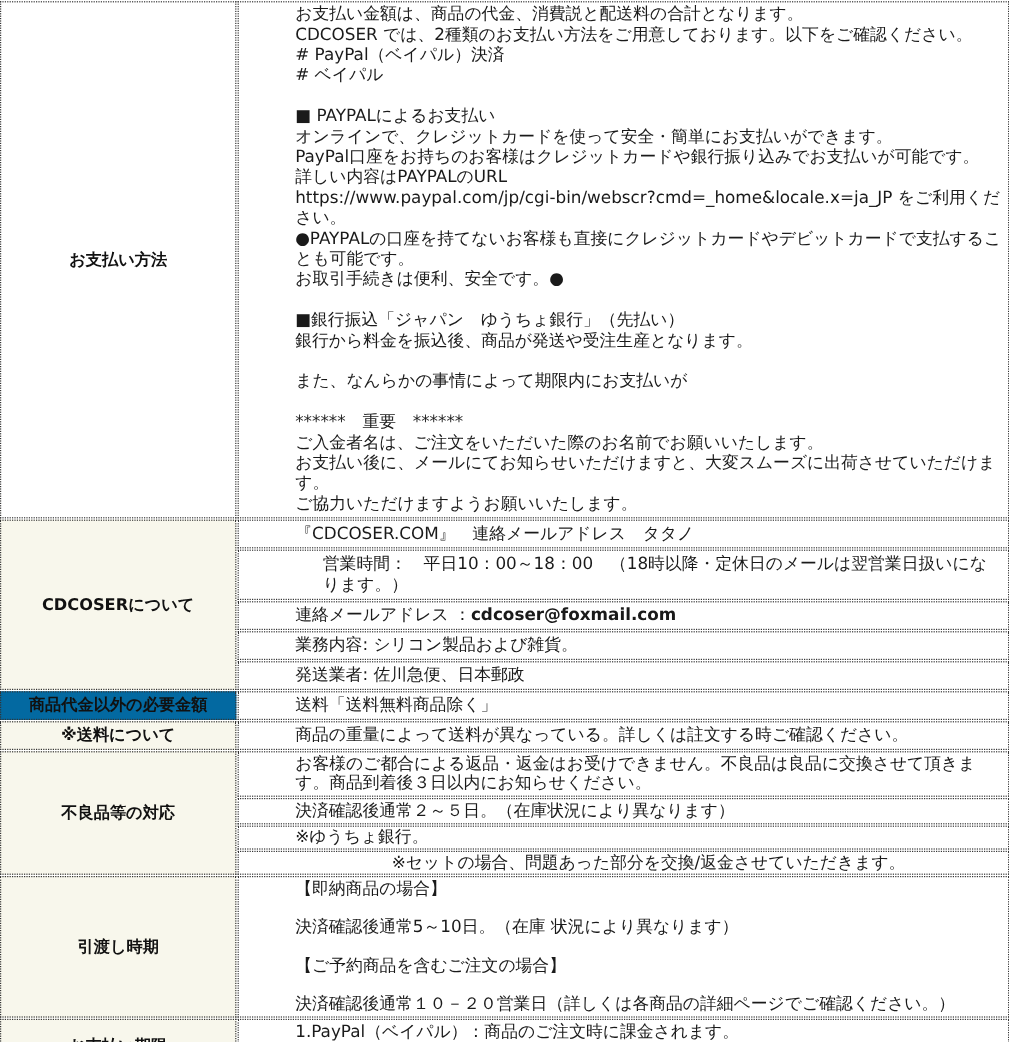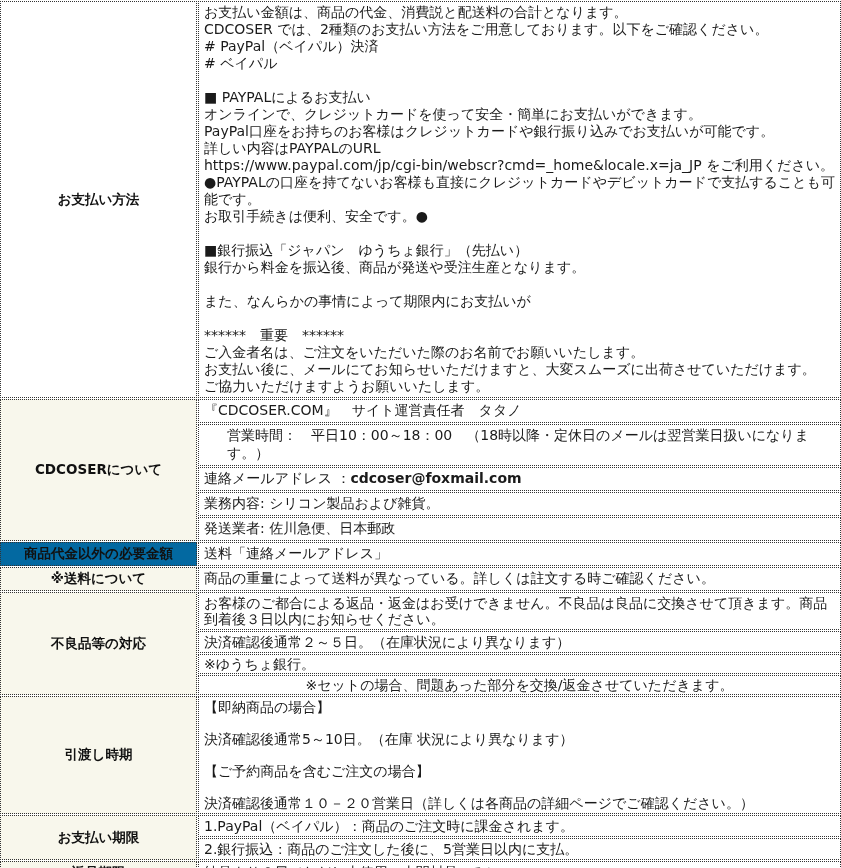--- a/index.html
+++ b/index.html
@@ -25,21 +25,21 @@
     box-sizing:border-box;
   }
   .vcell{flex:1;display:flex;flex-direction:column;gap:1px;min-width:0;}
   .sub{
     border:1px dotted #333;
     background:#ffffff;
     padding:2px 5px;
     display:flex;flex-direction:column;justify-content:center;
     box-sizing:border-box;
   }
-  .line{white-space:pre-wrap;word-break:break-all;}
+  .line{white-space:pre-wrap;word-break:break-all;margin-left:42px;}
 </style>
 </head>
 <body>
 
 <div class="page" style="color: rgb(26, 26, 26);">
   <div class="tbl" id="table-root">
       <div class="row">
         <div class="hcell" style="background: rgb(255, 255, 255);">お支払い方法</div>
         <div class="vcell">
           <div class="sub" style="line-height: 17px;">
@@ -65,41 +65,41 @@
             <div class="line">ご入金者名は、ご注文をいただいた際のお名前でお願いいたします。</div>
             <div class="line">お支払い後に、メールにてお知らせいただけますと、大変スムーズに出荷させていただけます。</div>
             <div class="line">ご協力いただけますようお願いいたします。</div>
           </div>
         </div>
       </div>
       <div class="row">
         <div class="hcell" style="background: rgb(248, 247, 236);">CDCOSERについて</div>
         <div class="vcell">
           <div class="sub" style="min-height: 20px;">
-            <div class="line">『CDCOSER.COM』　サイト運営責任者　タタノ</div>
+            <div class="line">『CDCOSER.COM』　連絡メールアドレス　タタノ</div>
           </div>
           <div class="sub" style="min-height: 20px; padding-left: 28px;">
             <div class="line">営業時間：　平日10：00～18：00　（18時以降・定休日のメールは翌営業日扱いになります。）</div>
           </div>
           <div class="sub" style="min-height: 20px;">
             <div class="line"><span>連絡メールアドレス ：</span><span style="font-weight: bold;">cdcoser@foxmail.com</span></div>
           </div>
           <div class="sub" style="min-height: 20px;">
             <div class="line">業務内容: シリコン製品および雑貨。</div>
           </div>
           <div class="sub" style="min-height: 20px;">
             <div class="line">発送業者: 佐川急便、日本郵政</div>
           </div>
         </div>
       </div>
       <div class="row">
         <div class="hcell" style="background: #0369a1;">商品代金以外の必要金額</div>
         <div class="vcell">
           <div class="sub">
-            <div class="line">送料「連絡メールアドレス」</div>
+            <div class="line">送料「送料無料商品除く」</div>
           </div>
         </div>
       </div>
       <div class="row">
         <div class="hcell" style="background: rgb(248, 247, 236);">※送料について</div>
         <div class="vcell">
           <div class="sub">
             <div class="line">商品の重量によって送料が異なっている。詳しくは註文する時ご確認ください。</div>
           </div>
         </div>

